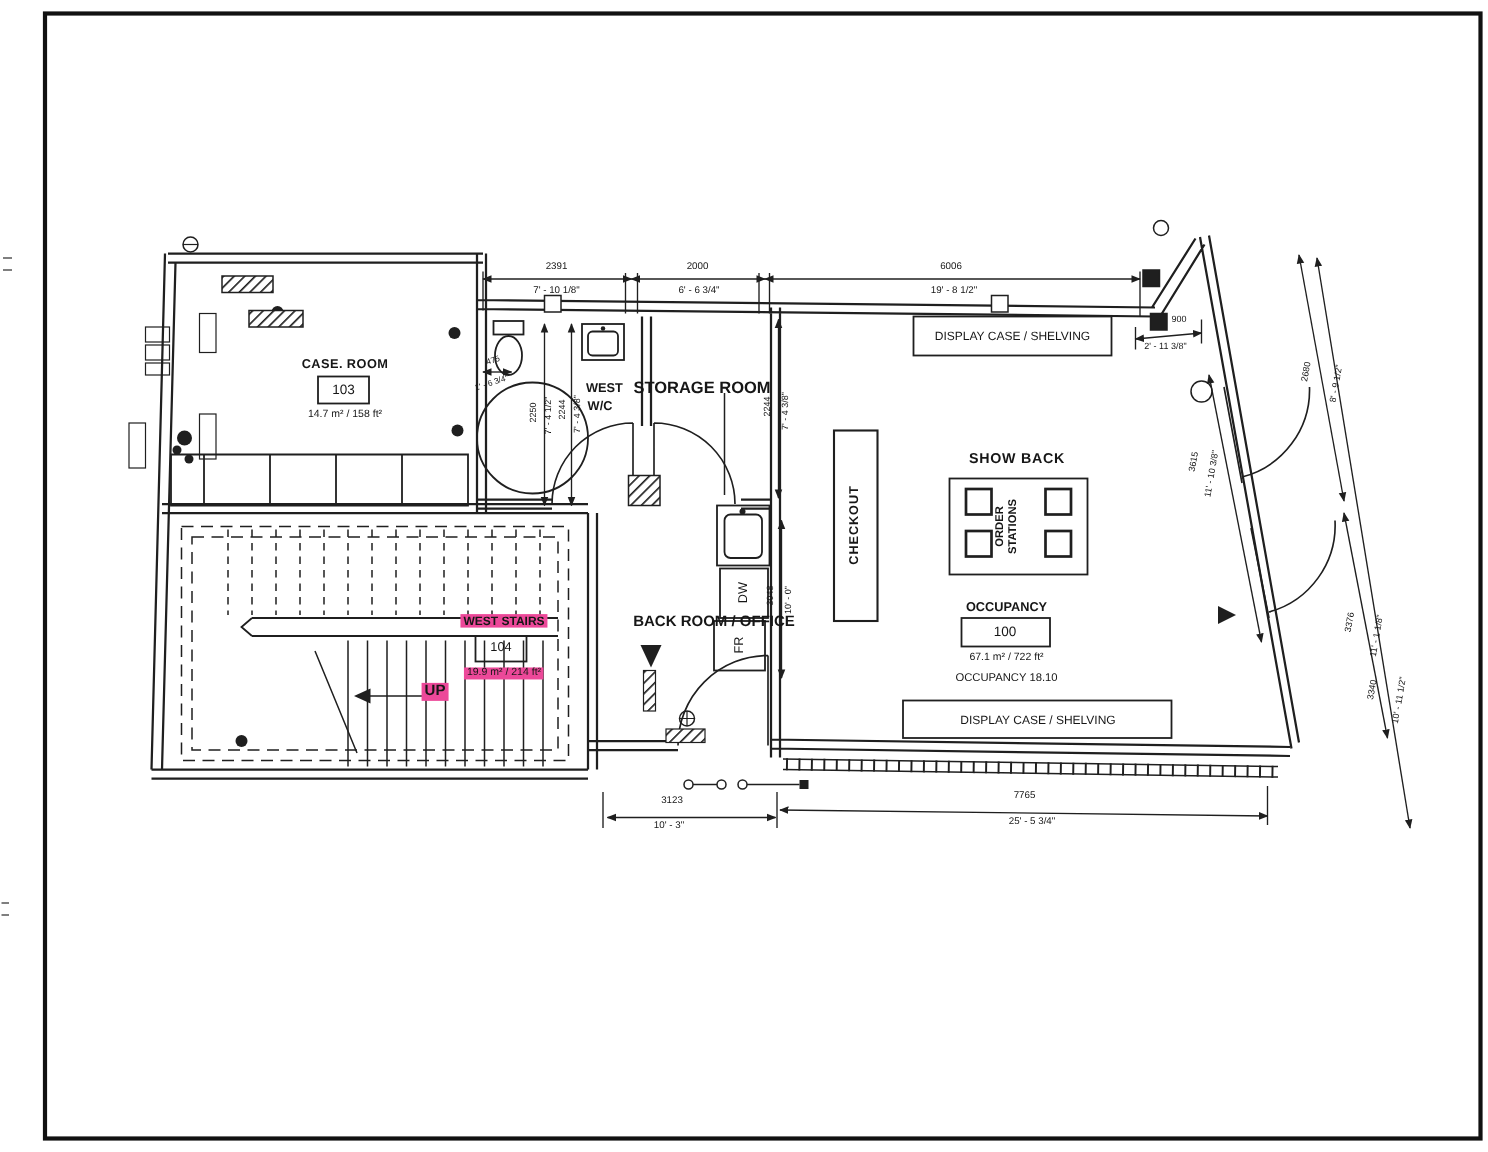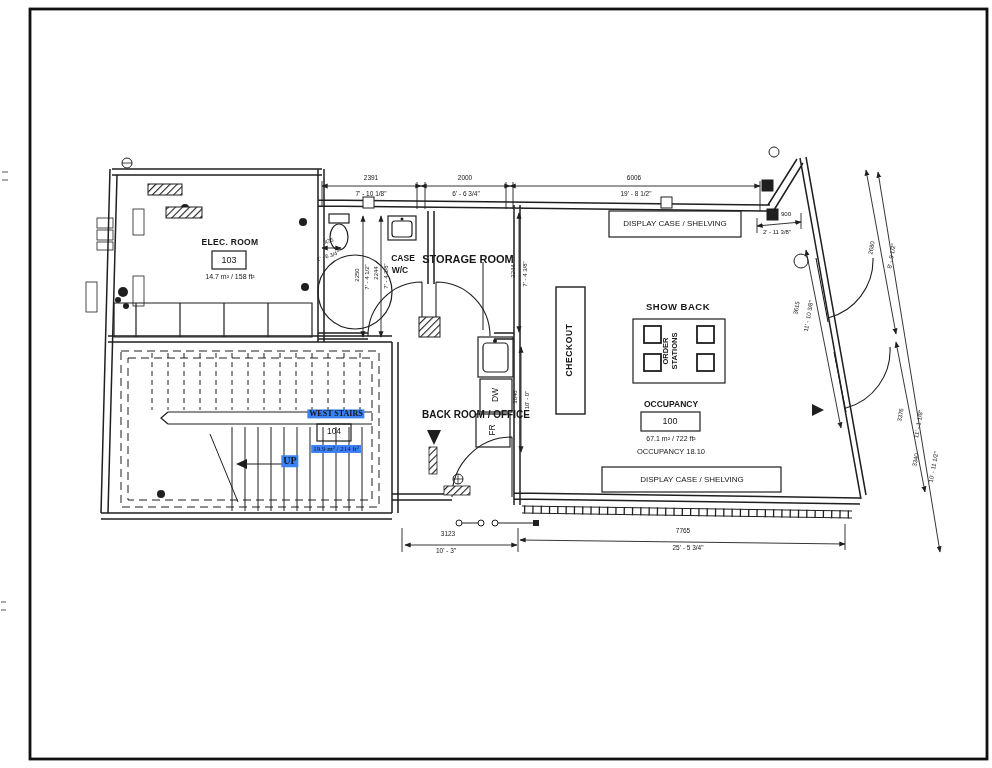--- a/index.html
+++ b/index.html
@@ -5,21 +5,21 @@
   html,body{margin:0;padding:0;background:#e8e8e8;}
   .page{position:relative;width:992px;height:768px;background:#ffffff;overflow:hidden;
         font-family:"Liberation Sans",sans-serif;}
   svg{position:absolute;left:0;top:0;}
   .lbl{position:absolute;color:#161616;white-space:nowrap;line-height:1.15;
        transform:translate(-50%,-50%);text-align:center;}
   .rot{transform:translate(-50%,-50%) rotate(-90deg);}
   .rot80{transform:translate(-50%,-50%) rotate(-80deg);}
   .rotm18{transform:translate(-50%,-50%) rotate(-18deg);}
   .b{font-weight:bold;}
-  .bgw{background:#3b82f6;padding:0 2px;font-family:Liberation Serif, serif;}
+  .bgw{background:#ec4899;padding:0 2px;}
 </style>
 </head>
 <body>
 
 <div class="page">
 
 <svg width="992" height="768" viewBox="0 0 992 768">
   <defs>
     <marker id="arw" viewBox="0 0 10 10" refX="9" refY="5" markerWidth="7" markerHeight="7" orient="auto-start-reverse">
       <path d="M0,1 L10,5 L0,9 z" fill="#1f1f1f"></path>
@@ -159,29 +159,29 @@
     <line x1="896" y1="342" x2="925" y2="492" marker-start="url(#arw)" marker-end="url(#arw)"></line>
     <line x1="878" y1="172" x2="940" y2="552" marker-start="url(#arw)" marker-end="url(#arw)"></line>
     <line x1="363" y1="216" x2="363" y2="337" marker-start="url(#arw)" marker-end="url(#arw)"></line>
     <line x1="381" y1="216" x2="381" y2="337" marker-start="url(#arw)" marker-end="url(#arw)"></line>
     <line x1="519" y1="213" x2="519" y2="332" marker-start="url(#arw)" marker-end="url(#arw)"></line>
     <line x1="521" y1="347" x2="521" y2="452" marker-start="url(#arw)" marker-end="url(#arw)"></line>
     <line x1="322" y1="248" x2="341" y2="248" marker-start="url(#arw)" marker-end="url(#arw)"></line>
   </g>
 </svg>
 
-<div class="lbl b" style="left:230px;top:243px;font-size:8.5px;letter-spacing:.3px">ELEC. ROOM</div>
+<div class="lbl b" style="left:230px;top:243px;font-size:8.5px;letter-spacing:.3px">CASE. ROOM</div>
 <div class="lbl" style="left:229px;top:260px;font-size:9px">103</div>
 <div class="lbl" style="left:230px;top:277px;font-size:7px">14.7 m² / 158 ft²</div>
 
 <div class="lbl b bgw" style="left:336px;top:414px;font-size:8px">WEST STAIRS</div>
 <div class="lbl" style="left:334px;top:432px;font-size:8.5px">104</div>
 <div class="lbl bgw" style="left:336px;top:449px;font-size:7px">19.9 m² / 214 ft²</div>
 
-<div class="lbl b" style="left:403px;top:259px;font-size:8.5px">CASE</div>
+<div class="lbl b" style="left:403px;top:259px;font-size:8.5px">WEST</div>
 <div class="lbl b" style="left:400px;top:271px;font-size:8.5px">W/C</div>
 
 <div class="lbl b" style="left:468px;top:259px;font-size:11px">STORAGE ROOM</div>
 <div class="lbl b" style="left:476px;top:415px;font-size:10px">BACK ROOM / OFFICE</div>
 <div class="lbl b" style="left:678px;top:307px;font-size:9.5px;letter-spacing:.5px">SHOW BACK</div>
 
 <div class="lbl b" style="left:671px;top:405px;font-size:8.5px">OCCUPANCY</div>
 <div class="lbl" style="left:670px;top:421px;font-size:9px">100</div>
 <div class="lbl" style="left:671px;top:439px;font-size:7px">67.1 m² / 722 ft²</div>
 <div class="lbl" style="left:671px;top:452px;font-size:7.5px">OCCUPANCY 18.10</div>

